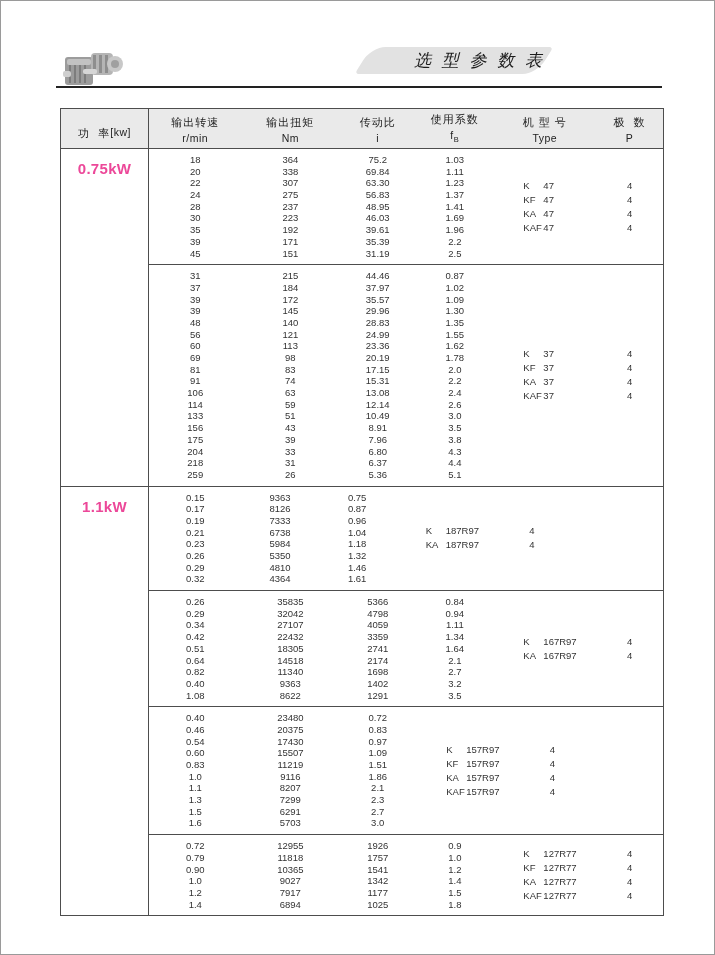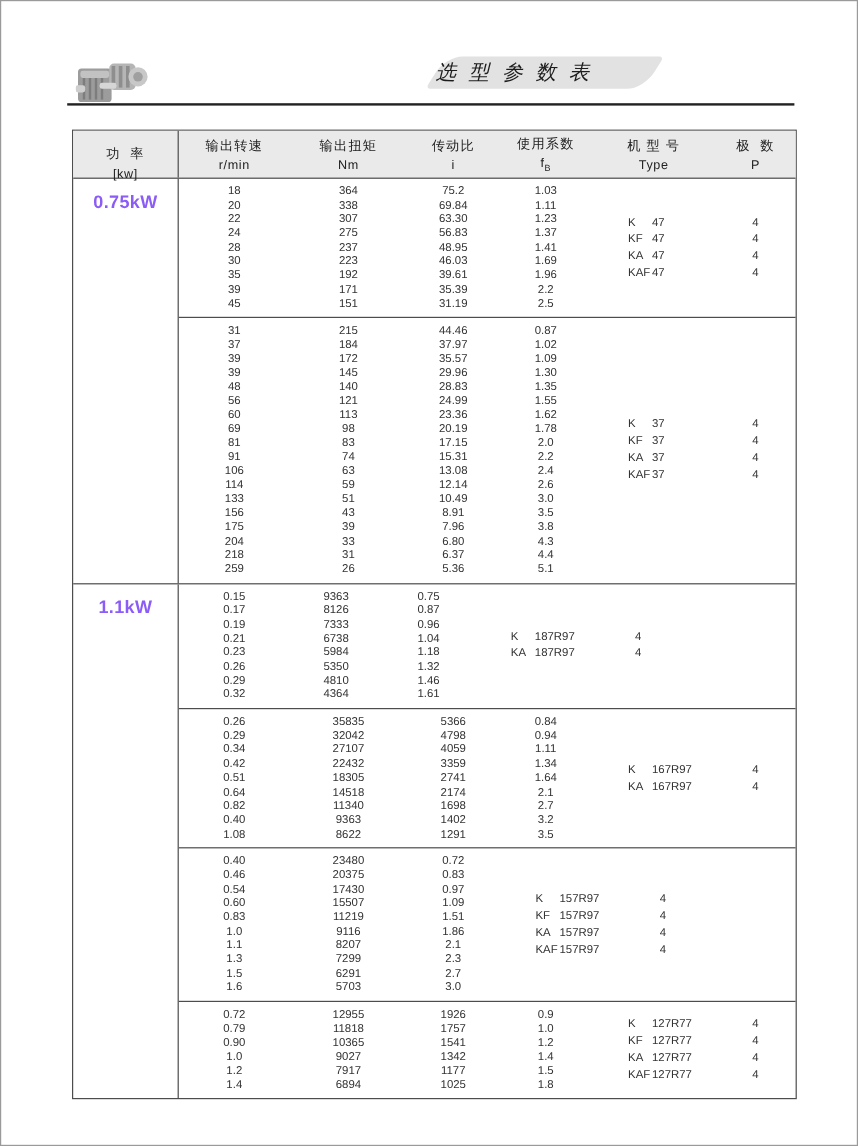--- a/index.html
+++ b/index.html
@@ -8,53 +8,53 @@
   .page {
     position:relative; width:715px; height:955px; background:#fff;
     border:1px solid #9a9a9a; overflow:hidden;
   }
 
   
   .pagehead { position:relative; height:107px; }
   .logo { position:absolute; left:62px; top:40px; width:62px; height:52px; }
   .title-band {
     position:absolute; left:362px; top:46px; width:182px; height:27px;
-    display:flex; align-items:center; justify-content:flex-start;
+    display:flex; align-items:center; justify-content:flex-end;
   }
   .title-band::before {
     content:""; position:absolute; inset:0; background:#e2e2e2;
     transform:skewX(-32deg); border-radius:14px 4px 14px 4px;
   }
   .page-title {
     position:relative; font-size:17px; font-style:italic; font-weight:500;
     letter-spacing:3px; color:#1c1c1c; white-space:pre;
   }
   .head-rule { position:absolute; left:55px; top:85px; width:606px; height:2px; background:#222; }
 
   
   .table {
     position:absolute; left:59px; top:107px; width:604px;
     border:1px solid #4d4d4d; background:#fff;
   }
   .thead { display:flex; background:#eaeaea; border-bottom:1px solid #4d4d4d; height:40px; }
   .power-th { width:88px; border-right:1px solid #4d4d4d; }
   .thead-cols { flex:1; display:flex; }
   .th { display:flex; flex-direction:column; justify-content:center; text-align:center; padding-top:2px; }
-  .power-th { display:flex; flex-direction:column; justify-content:center; text-align:center; padding-top:16px; }
+  .power-th { display:flex; flex-direction:row; justify-content:center; text-align:center; padding-top:16px; }
   .h1 { font-size:11px; letter-spacing:1px; line-height:17px; white-space:pre; color:#222; }
   .h2 { font-size:10.5px; line-height:15px; letter-spacing:0.5px; white-space:pre; color:#222; }
   .h2 sub { font-size:7.5px; }
 
   .w-speed{width:18%} .w-torque{width:19%} .w-ratio{width:15%}
   .w-fb{width:15%} .w-type{width:20%} .w-p{width:13%}
 
   .table-section { display:flex; }
   .table-section + .table-section { border-top:1px solid #4d4d4d; }
   .power-cell { width:88px; border-right:1px solid #4d4d4d; }
-  .power-label { margin-top:11px; text-align:center; font-size:15px; font-weight:bold; letter-spacing:0.3px; color:#8b5cf6; }
+  .power-label { margin-top:11px; text-align:center; font-size:15px; font-weight:bold; letter-spacing:0.3px; color:#ec4899; }
   .section-blocks { flex:1; }
   .table-block { display:flex; }
   .table-block + .table-block { border-top:1px solid #4d4d4d; }
 
   .col { display:flex; flex-direction:column; justify-content:center; padding:5px 0; }
   .cell { height:11.7px; line-height:11.7px; font-size:9.5px; text-align:center; color:#333; }
   .type-col .cell, .p-col .cell { height:14px; line-height:14px; }
   .type-col .cell { text-align:left; padding-left:30px; white-space:pre; }
   .type-prefix { display:inline-block; width:20px; }
 </style>

